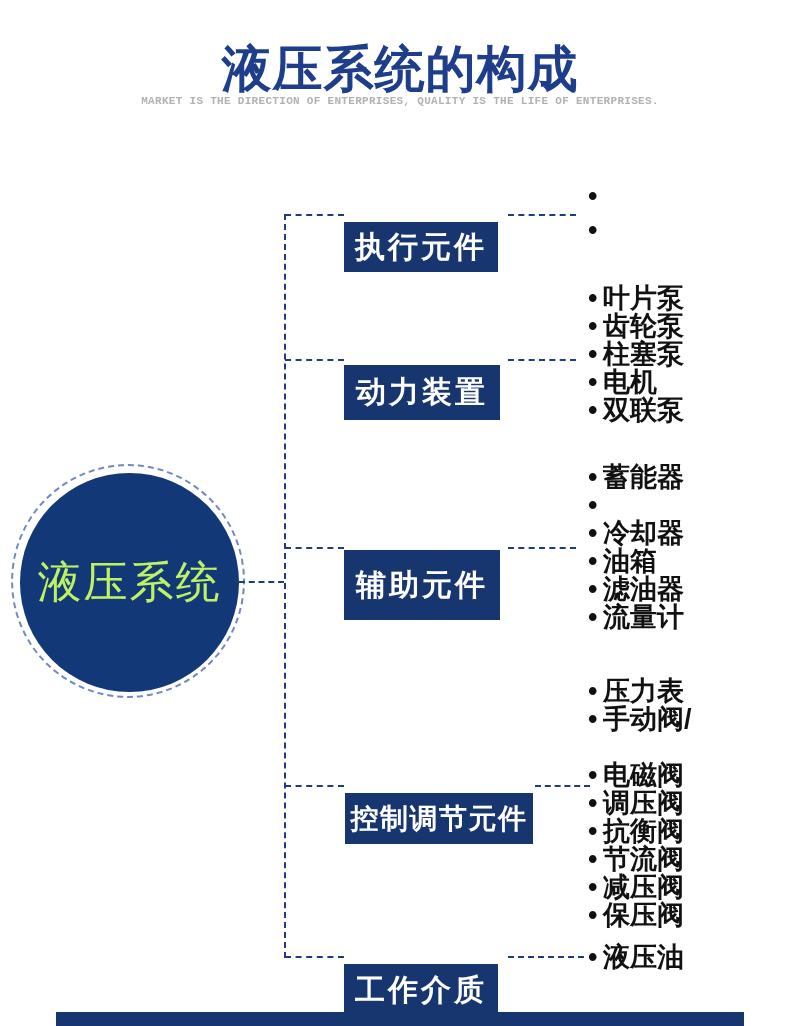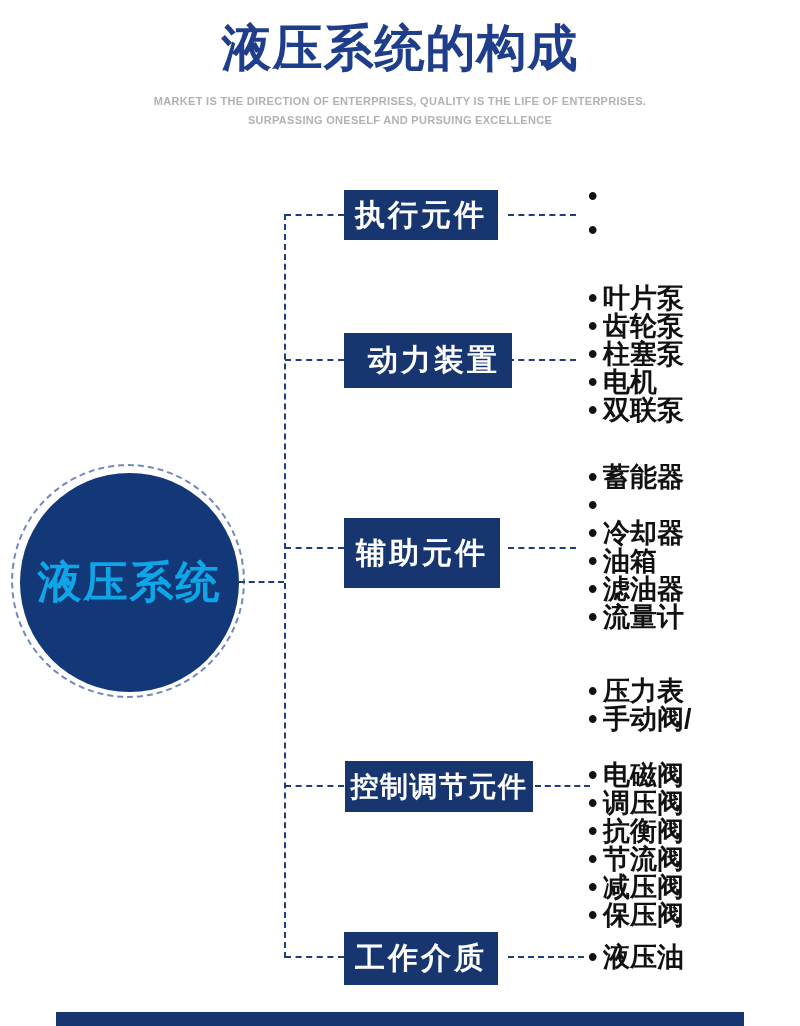--- a/index.html
+++ b/index.html
@@ -1,75 +1,74 @@
 <!DOCTYPE html>
 <html><head>
 <meta charset="utf-8">
 <style>
   html,body{margin:0;padding:0;background:#ffffff;}
   #stage{position:relative;width:800px;height:1026px;background:#ffffff;overflow:hidden;
          font-family:"Liberation Sans", sans-serif;}
 
   
-  .title{position:absolute;left:0;top:15px;width:800px;text-align:center;
+  .title{position:absolute;left:0;top:36px;width:800px;text-align:center;
          font-size:50px;font-weight:bold;color:#1e3d8a;letter-spacing:1px;}
   .sub{position:absolute;left:0;width:800px;text-align:center;
-       font-size:11px;font-weight:bold;color:#b2b2b5;letter-spacing:.3px;}
+       font-size:11px;font-weight:bold;color:#b2b2b5;letter-spacing:.3px;font-family:Liberation Mono, monospace;}
   .sub1{top:95px;} .sub2{top:114px;}
 
   
   .ring{position:absolute;left:11px;top:464px;width:234px;height:234px;border-radius:50%;
         border:2px dashed #7389bc;box-sizing:border-box;}
   .circle{position:absolute;left:20px;top:473px;width:219px;height:219px;border-radius:50%;
           background:#133877;display:flex;align-items:center;justify-content:center;
-          color:#0ea5e9;font-size:44px;font-weight:bold;letter-spacing:2px;text-align:center;}
+          color:#bef264;font-size:44px;font-weight:normal;letter-spacing:2px;text-align:center;}
 
   
   .dash-h{position:absolute;border-top:2px dashed #1c3e7e;height:0;}
   .dash-v{position:absolute;border-left:2px dashed #1c3e7e;width:0;}
   .spine{left:284px;top:214px;height:744px;}
   .c-circle{left:239px;top:581px;width:45px;}
   .l1{left:285px;top:214px;width:59px;}
   .l2{left:285px;top:359px;width:59px;}
   .l3{left:285px;top:547px;width:59px;}
   .l4{left:285px;top:785px;width:59px;}
   .l5{left:285px;top:956px;width:59px;}
   .r1{left:508px;top:214px;width:68px;}
   .r2{left:508px;top:359px;width:68px;}
   .r3{left:508px;top:547px;width:68px;}
   .r4{left:535px;top:785px;width:55px;}
   .r5{left:508px;top:956px;width:76px;}
 
   
   .box{position:absolute;background:#17356e;color:#ffffff;font-weight:bold;
        display:flex;align-items:center;justify-content:center;
-       font-size:30px;letter-spacing:3px;}
+       font-size:30px;letter-spacing:3px;margin-top:32px;}
   .b1{left:344px;top:190px;width:154px;height:50px;}
-  .b2{left:344px;top:333px;width:156px;height:55px;padding-left:12px;}
+  .b2{left:344px;top:333px;width:156px;height:55px;}
   .b3{left:344px;top:518px;width:156px;height:70px;}
   .b4{left:345px;top:761px;width:188px;height:51px;font-size:28px;letter-spacing:1.5px;}
   .b5{left:344px;top:932px;width:154px;height:53px;}
 
   
   .group{position:absolute;left:588px;color:#111111;font-weight:bold;font-size:27px;}
   .g1{top:179px;} .g1 .item{height:34px;line-height:34px;}
   .g2{top:284px;} .g3{top:463px;} .g4{top:677px;} .g5{top:943px;}
   .item{height:28px;line-height:28px;white-space:nowrap;display:flex;}
   .blt{display:inline-block;width:15px;}
 
   .footer-bar{position:absolute;left:56px;top:1012px;width:688px;height:14px;background:#17356e;}
 </style>
 </head>
 <body>
 
 <div id="stage">
 
   <div class="title">液压系统的构成</div>
   <div class="sub sub1">MARKET IS THE DIRECTION OF ENTERPRISES, QUALITY IS THE LIFE OF ENTERPRISES.</div>
-  <div class="sub sub2">SURPASSING ONESELF AND PURSUING EXCELLENCE</div>
 
   <div class="ring"></div>
   <div class="circle">
     <span>液压系统</span>
   </div>
 
   <div class="dash-v spine"></div>
   <div class="dash-h c-circle"></div>
   <div class="dash-h l1"></div>
   <div class="dash-h l2"></div>

